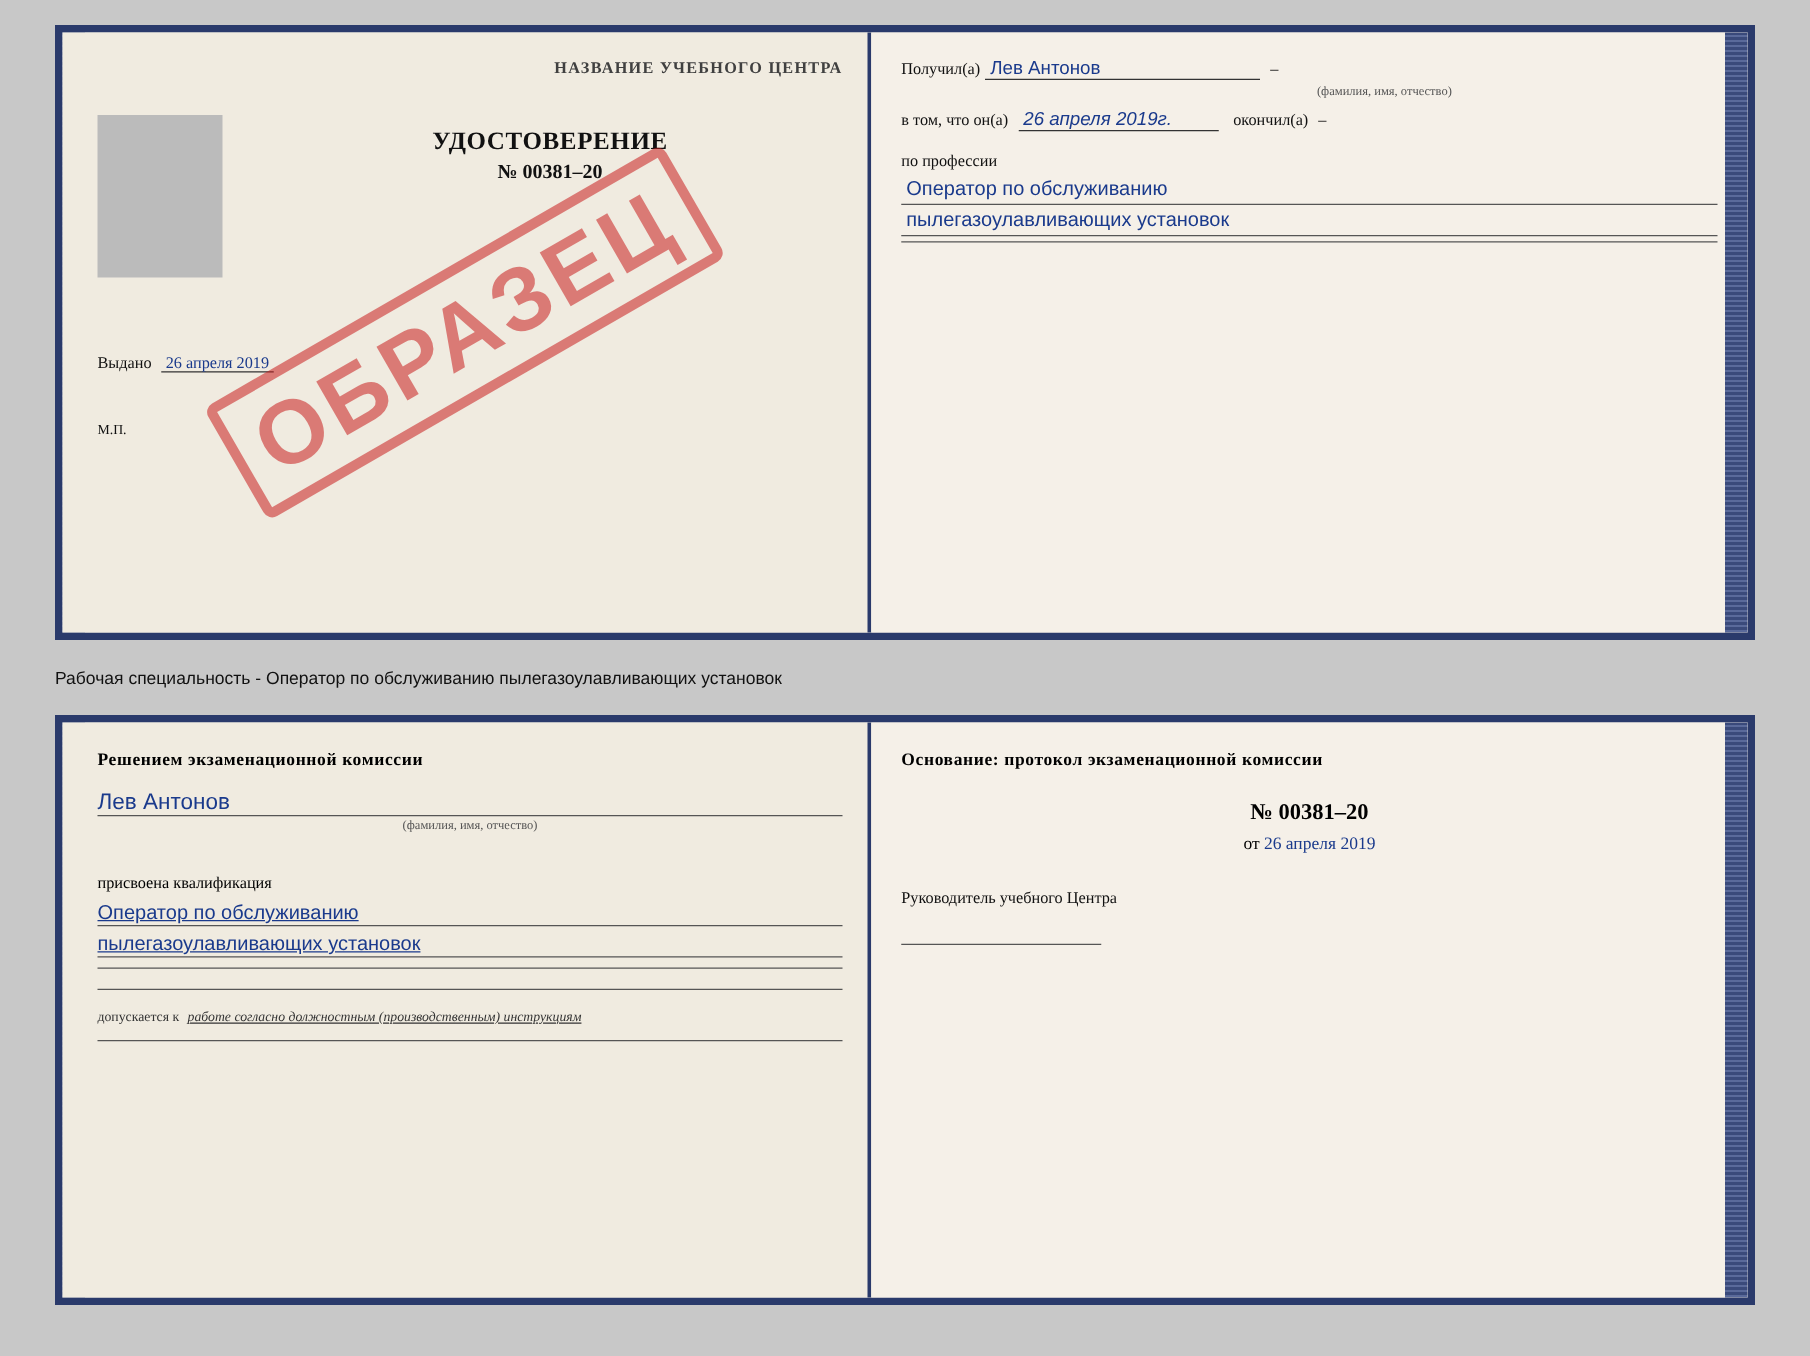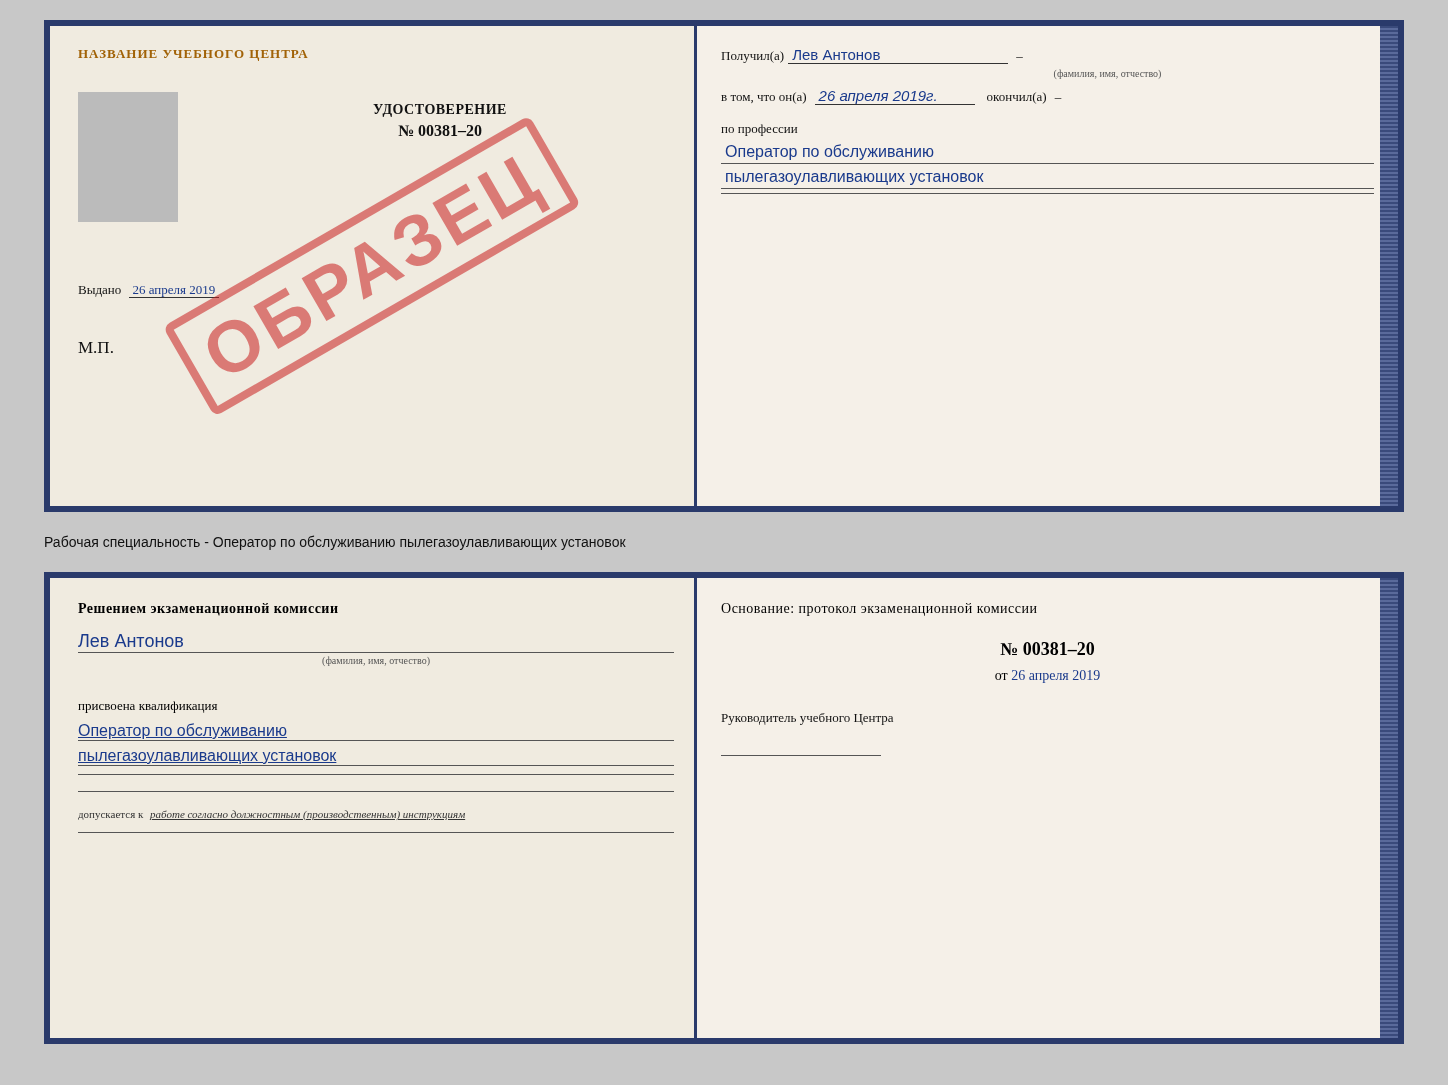--- a/index.html
+++ b/index.html
@@ -37,68 +37,68 @@
       background: #f5f0e8;
       position: relative;
     }
 
     
     .top-doc .left-panel {
       min-height: 480px;
     }
 
     .center-title {
-      text-align: left;
+      text-align: right;
       font-size: 13px;
       font-weight: bold;
       letter-spacing: 1px;
       text-transform: uppercase;
       margin-bottom: 20px;
-      color: #a16207;
+      color: #404040;
     }
 
     .photo-placeholder {
       width: 100px;
       height: 130px;
       background: #bbb;
       float: left;
       margin-right: 16px;
       margin-top: 10px;
     }
 
     .udostoverenie-block {
       text-align: center;
       margin-top: 10px;
       clear: left;
       padding-top: 10px;
     }
 
     .udostoverenie-title {
-      font-size: 14px;
+      font-size: 20px;
       font-weight: bold;
       color: #111;
       letter-spacing: 0.5px;
     }
 
     .nomer {
       font-size: 16px;
       font-weight: bold;
       color: #111;
       margin-top: 4px;
     }
 
     .vydano-line {
       margin-top: 60px;
       font-size: 13px;
       color: #111;
     }
 
     .mp-line {
       margin-top: 40px;
-      font-size: 17px;
+      font-size: 11px;
       color: #111;
     }
 
     
     .stamp-obrazec {
       position: absolute;
       top: 50%;
       left: 50%;
       transform: translate(-50%, -50%) rotate(-30deg);
       font-size: 72px;
@@ -244,21 +244,21 @@
     }
 
     .italic-underline {
       font-style: italic;
       text-decoration: underline;
     }
 
     
     .osnovaniye-title {
       font-size: 14px;
-      font-weight: normal;
+      font-weight: bold;
       letter-spacing: 0.5px;
       margin-bottom: 20px;
       line-height: 1.5;
     }
 
     .protocol-num {
       font-size: 18px;
       font-weight: bold;
       text-align: center;
       margin-bottom: 8px;

